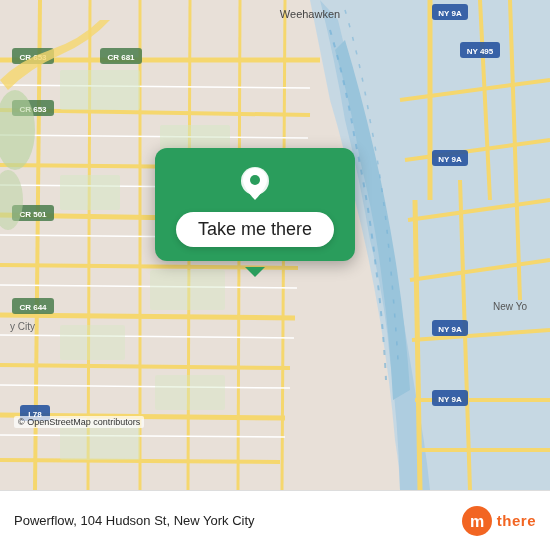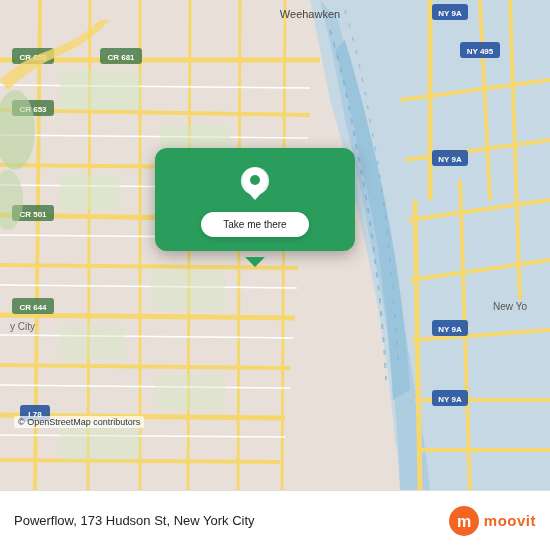--- a/index.html
+++ b/index.html
@@ -96,21 +96,21 @@
       height: 36px;
       margin-bottom: 10px;
     }
 
     #take-me-there-btn {
       background: #fff;
       color: #222;
       border: none;
       border-radius: 20px;
       padding: 7px 22px;
-      font-size: 10px;
+      font-size: 18px;
       font-weight: 500;
       cursor: pointer;
       white-space: nowrap;
       box-shadow: 0 2px 6px rgba(0,0,0,0.15);
     }
 
     
     #osm-credit {
       position: absolute;
       bottom: 62px;
@@ -239,22 +239,22 @@
     </svg>
     <button id="take-me-there-btn">Take me there</button>
   </div>
 
   <div id="osm-credit">
     <span>© OpenStreetMap contributors</span>
   </div>
 </div>
 
 <div id="info-bar">
-  <span id="location-text">Powerflow, 173 Hudson St, New York City</span>
+  <span id="location-text">Powerflow, 104 Hudson St, New York City</span>
   <div id="moovit-logo">
 
     <svg class="moovit-icon" viewBox="0 0 32 32" xmlns="http://www.w3.org/2000/svg">
       <circle cx="16" cy="16" r="15" fill="#f26522"></circle>
       <text x="16" y="22" text-anchor="middle" font-size="16" fill="white" font-weight="bold" font-family="Arial">m</text>
     </svg>
-    <span class="moovit-text">moovit</span>
+    <span class="moovit-text">there</span>
   </div>
 </div>
 
 </body></html>

